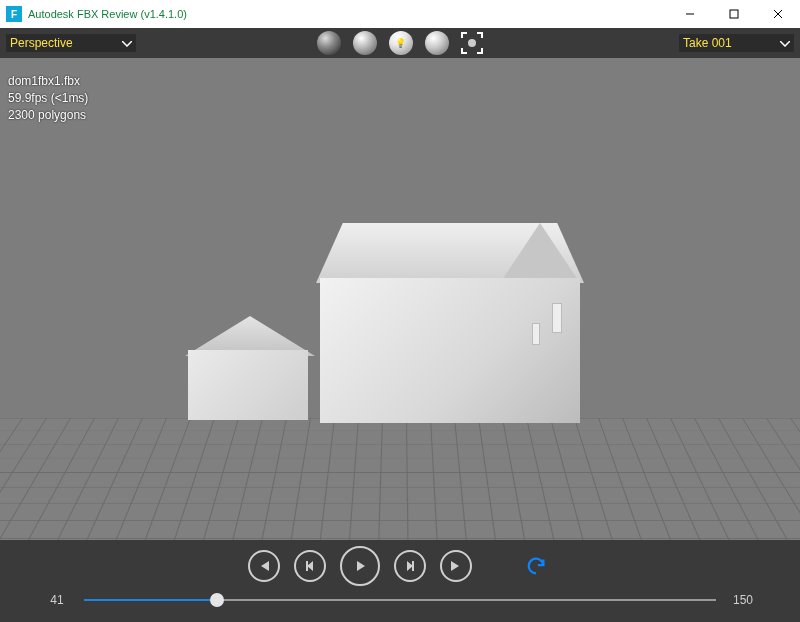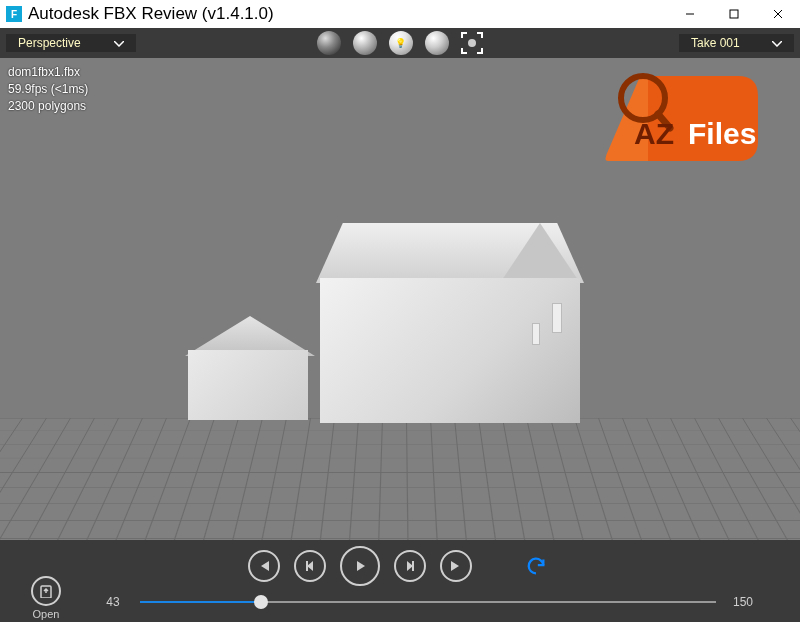--- a/index.html
+++ b/index.html
@@ -20,41 +20,41 @@
     color: #000;
     display: flex;
     align-items: center;
     padding: 0 0 0 6px;
   }
   .title-bar .app-icon {
     width: 16px; height: 16px; background: #0fa7d9; color:#fff;
     display:flex; align-items:center; justify-content:center;
     font-weight:bold; font-size:10px; margin-right:6px;
   }
-  .title-bar .title { flex: 1; font-size: 17px; color:#000000; }
+  .title-bar .title { flex: 1; font-size: 11px; color:#15803d; }
   .win-controls { display:flex; }
   .win-btn {
     width: 44px; height: 28px; display:flex; align-items:center; justify-content:center;
     color:#000;
   }
 
   
   .toolbar {
     height: 30px;
     background: #3a3a3a;
     display:flex;
     align-items:center;
     padding: 0 6px;
     position: relative;
   }
   .dropdown {
     background: #2b2b2b;
-    color:#fef9c3;
+    color:#fde047;
     height: 18px;
-    padding: 0 12px;
+    padding: 0 4px;
     display:flex;
     align-items:center;
     justify-content: space-between;
     width: 130px;
     font-size: 12px;
   }
   .dropdown .chev { margin-left:8px; }
   .shading-group {
     position:absolute;
     left:50%; transform:translateX(-50%);
@@ -89,21 +89,21 @@
   .take-dd { margin-left:auto; width:115px; }
 
   
   .viewport {
     height: calc(622px - 28px - 30px - 82px);
     background: #7d7d7d;
     position:relative;
     overflow:hidden;
   }
   .stats {
-    position:absolute; top:6px; left:8px; color:#fff; font-size:12px; line-height:1.4;
+    position:absolute; top:15px; left:8px; color:#fff; font-size:12px; line-height:1.4;
     text-shadow: 0 0 2px #000;
   }
   
   .watermark{
     position:absolute; top:8px; right:12px;
   }
   
   .floor{
     position:absolute;
     left:50%; top:360px;
@@ -239,30 +239,20 @@
   </div>
 </div>
 
 <div class="viewport">
   <div class="stats">
     <div>dom1fbx1.fbx</div>
     <div>59.9fps (&lt;1ms)</div>
     <div>2300 polygons</div>
   </div>
 
-  <div class="watermark">
-    <svg width="200" height="110" viewBox="0 0 200 110">
-      <path d="M60 10 L150 10 Q170 10 170 30 L170 75 Q170 95 150 95 L60 95 Z" fill="#e85a12"></path>
-      <path d="M60 10 L60 95 L20 95 Q15 95 20 85 L50 15 Q55 5 60 10 Z" fill="#f07023"></path>
-      <circle cx="55" cy="32" r="22" fill="none" stroke="#8a2f00" stroke-width="6"></circle>
-      <line x1="70" y1="48" x2="82" y2="62" stroke="#8a2f00" stroke-width="7" stroke-linecap="round"></line>
-      <text x="46" y="78" font-family="Arial Black, Arial" font-size="30" font-weight="900" fill="#6f1e00">AZ</text>
-      <text x="100" y="78" font-family="Arial" font-size="30" font-weight="600" fill="#fff">Files</text>
-    </svg>
-  </div>
 
   <div class="vp-scene">
     <div class="floor"></div>
     <div class="house-big">
       <div class="roof"></div>
       <div class="gable"></div>
       <div class="wall"></div>
       <div class="win" style="right:18px;top:80px;width:10px;height:30px;"></div>
       <div class="win" style="right:40px;top:100px;width:8px;height:22px;"></div>
     </div>
@@ -306,32 +296,23 @@
     <div style="width:20px"></div>
     <div class="loop-btn">
       <svg width="22" height="22" viewBox="0 0 24 24" fill="none" stroke-width="2.5">
         <path d="M20 11A8 8 0 1 0 12 20"></path>
         <path d="M20 5v6h-6"></path>
       </svg>
     </div>
   </div>
 
   <div class="bottom-row">
-    <div class="corner-col">
-      <div class="icn">
-        <svg width="14" height="14" viewBox="0 0 14 14" fill="none" stroke="#cfcfcf" stroke-width="1.5">
-          <rect x="2" y="2" width="10" height="12" rx="1"></rect>
-          <path d="M7 5v4M5 7l2-2 2 2"></path>
-        </svg>
-      </div>
-      <div class="lbl">Open</div>
-    </div>
 
     <div class="slider-row" style="flex:1;margin:0 20px 6px;">
-      <div class="frame-label">43</div>
+      <div class="frame-label">41</div>
       <div class="slider-track">
         <div class="slider-fill"></div>
         <div class="slider-thumb"></div>
       </div>
       <div class="frame-label">150</div>
     </div>
 
   </div>
 </div>
 

